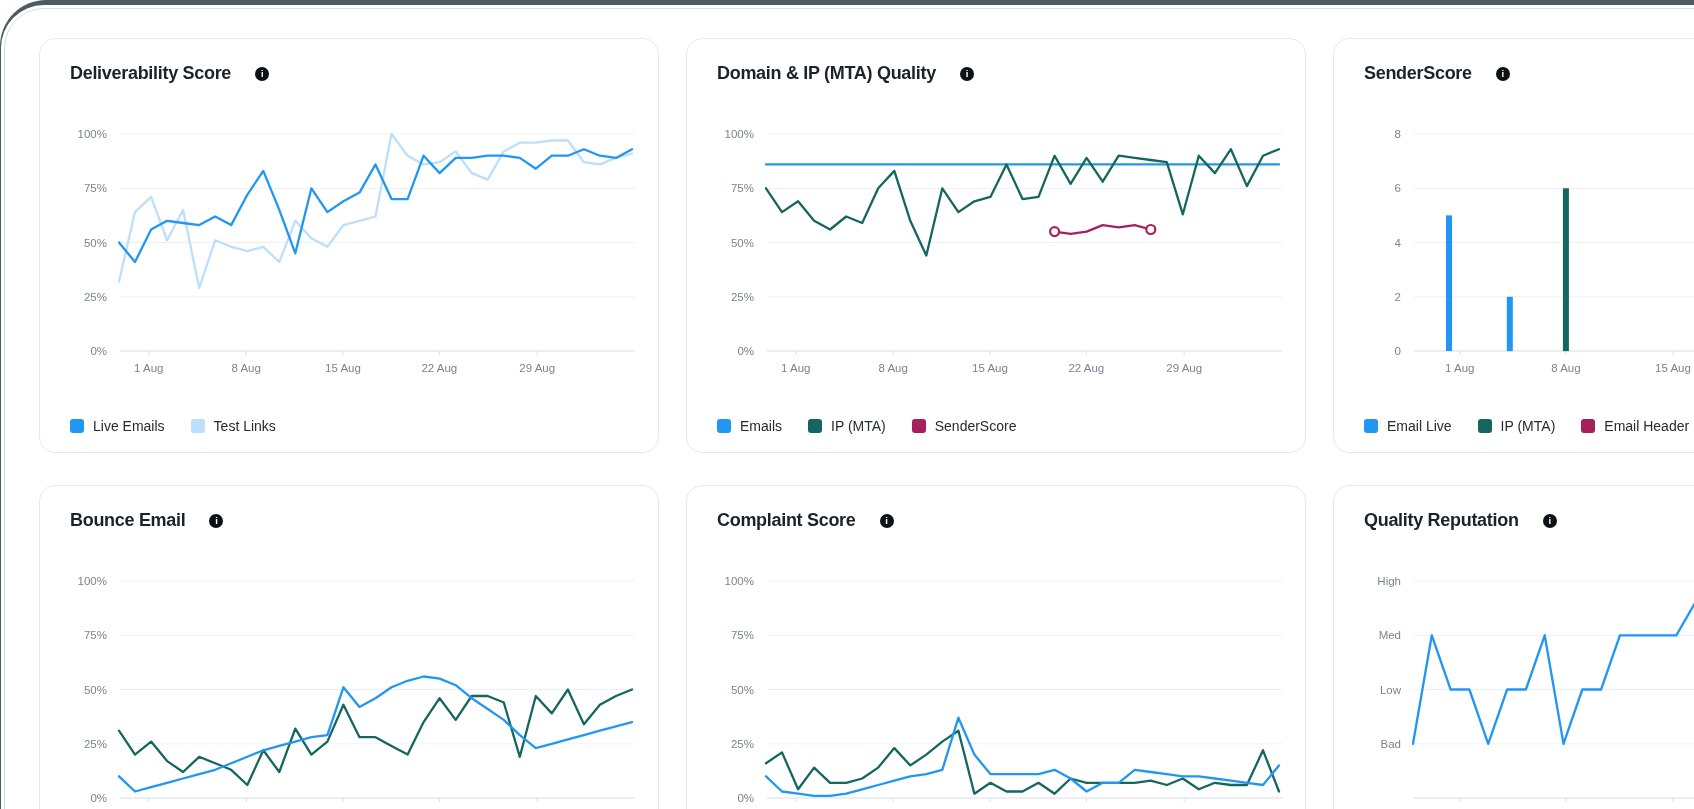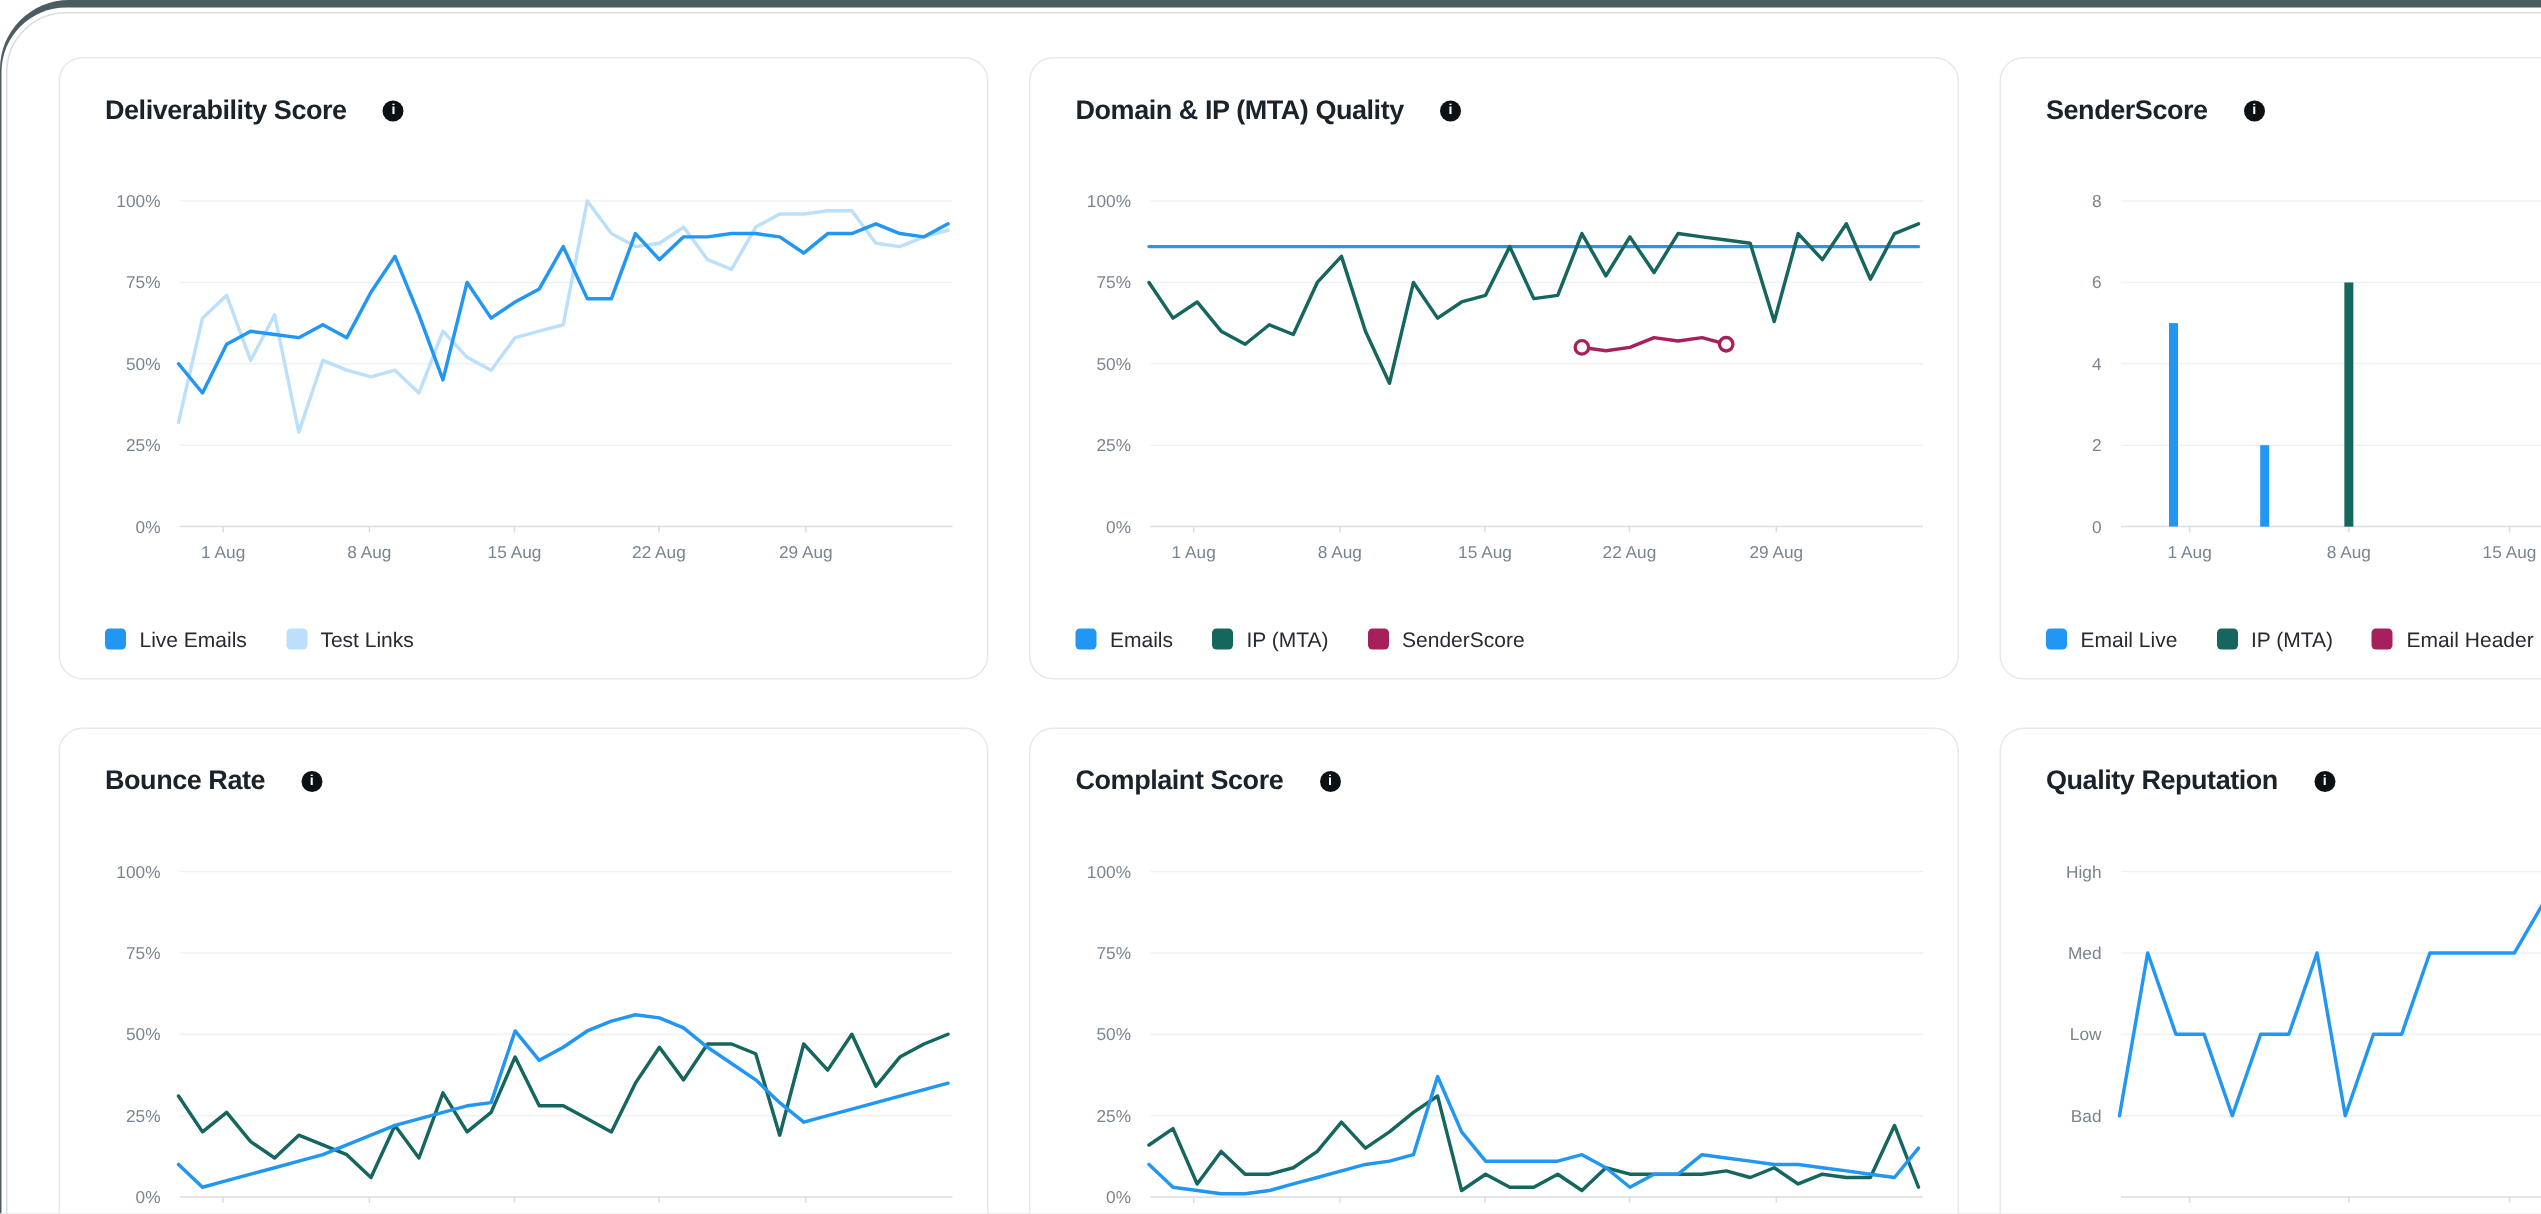--- a/index.html
+++ b/index.html
@@ -152,21 +152,21 @@
           </div>
           <div class="legend-item">
             <span class="swatch" style="background: rgb(166, 33, 92);"></span>
             <span>Email Header</span>
           </div>
         </div>
     </section>
 
     <section class="card">
       <h2 class="card-title">
-        <span>Bounce Rate</span>
+        <span>Bounce Email</span>
         <span class="info">i</span>
       </h2>
       <svg class="chart" viewBox="0 0 620 415">
           <line x1="80" x2="595" y1="95.0" y2="95.0" stroke="#eef1f3" stroke-width="1"></line>
           <line x1="80" x2="595" y1="149.3" y2="149.3" stroke="#eef1f3" stroke-width="1"></line>
           <line x1="80" x2="595" y1="203.5" y2="203.5" stroke="#eef1f3" stroke-width="1"></line>
           <line x1="80" x2="595" y1="257.8" y2="257.8" stroke="#eef1f3" stroke-width="1"></line>
           <line x1="80" x2="595" y1="312.0" y2="312.0" stroke="#d9dee2" stroke-width="1"></line>
           <text x="67" y="99.0" text-anchor="end" class="tick">100%</text>
           <text x="67" y="153.3" text-anchor="end" class="tick">75%</text>

